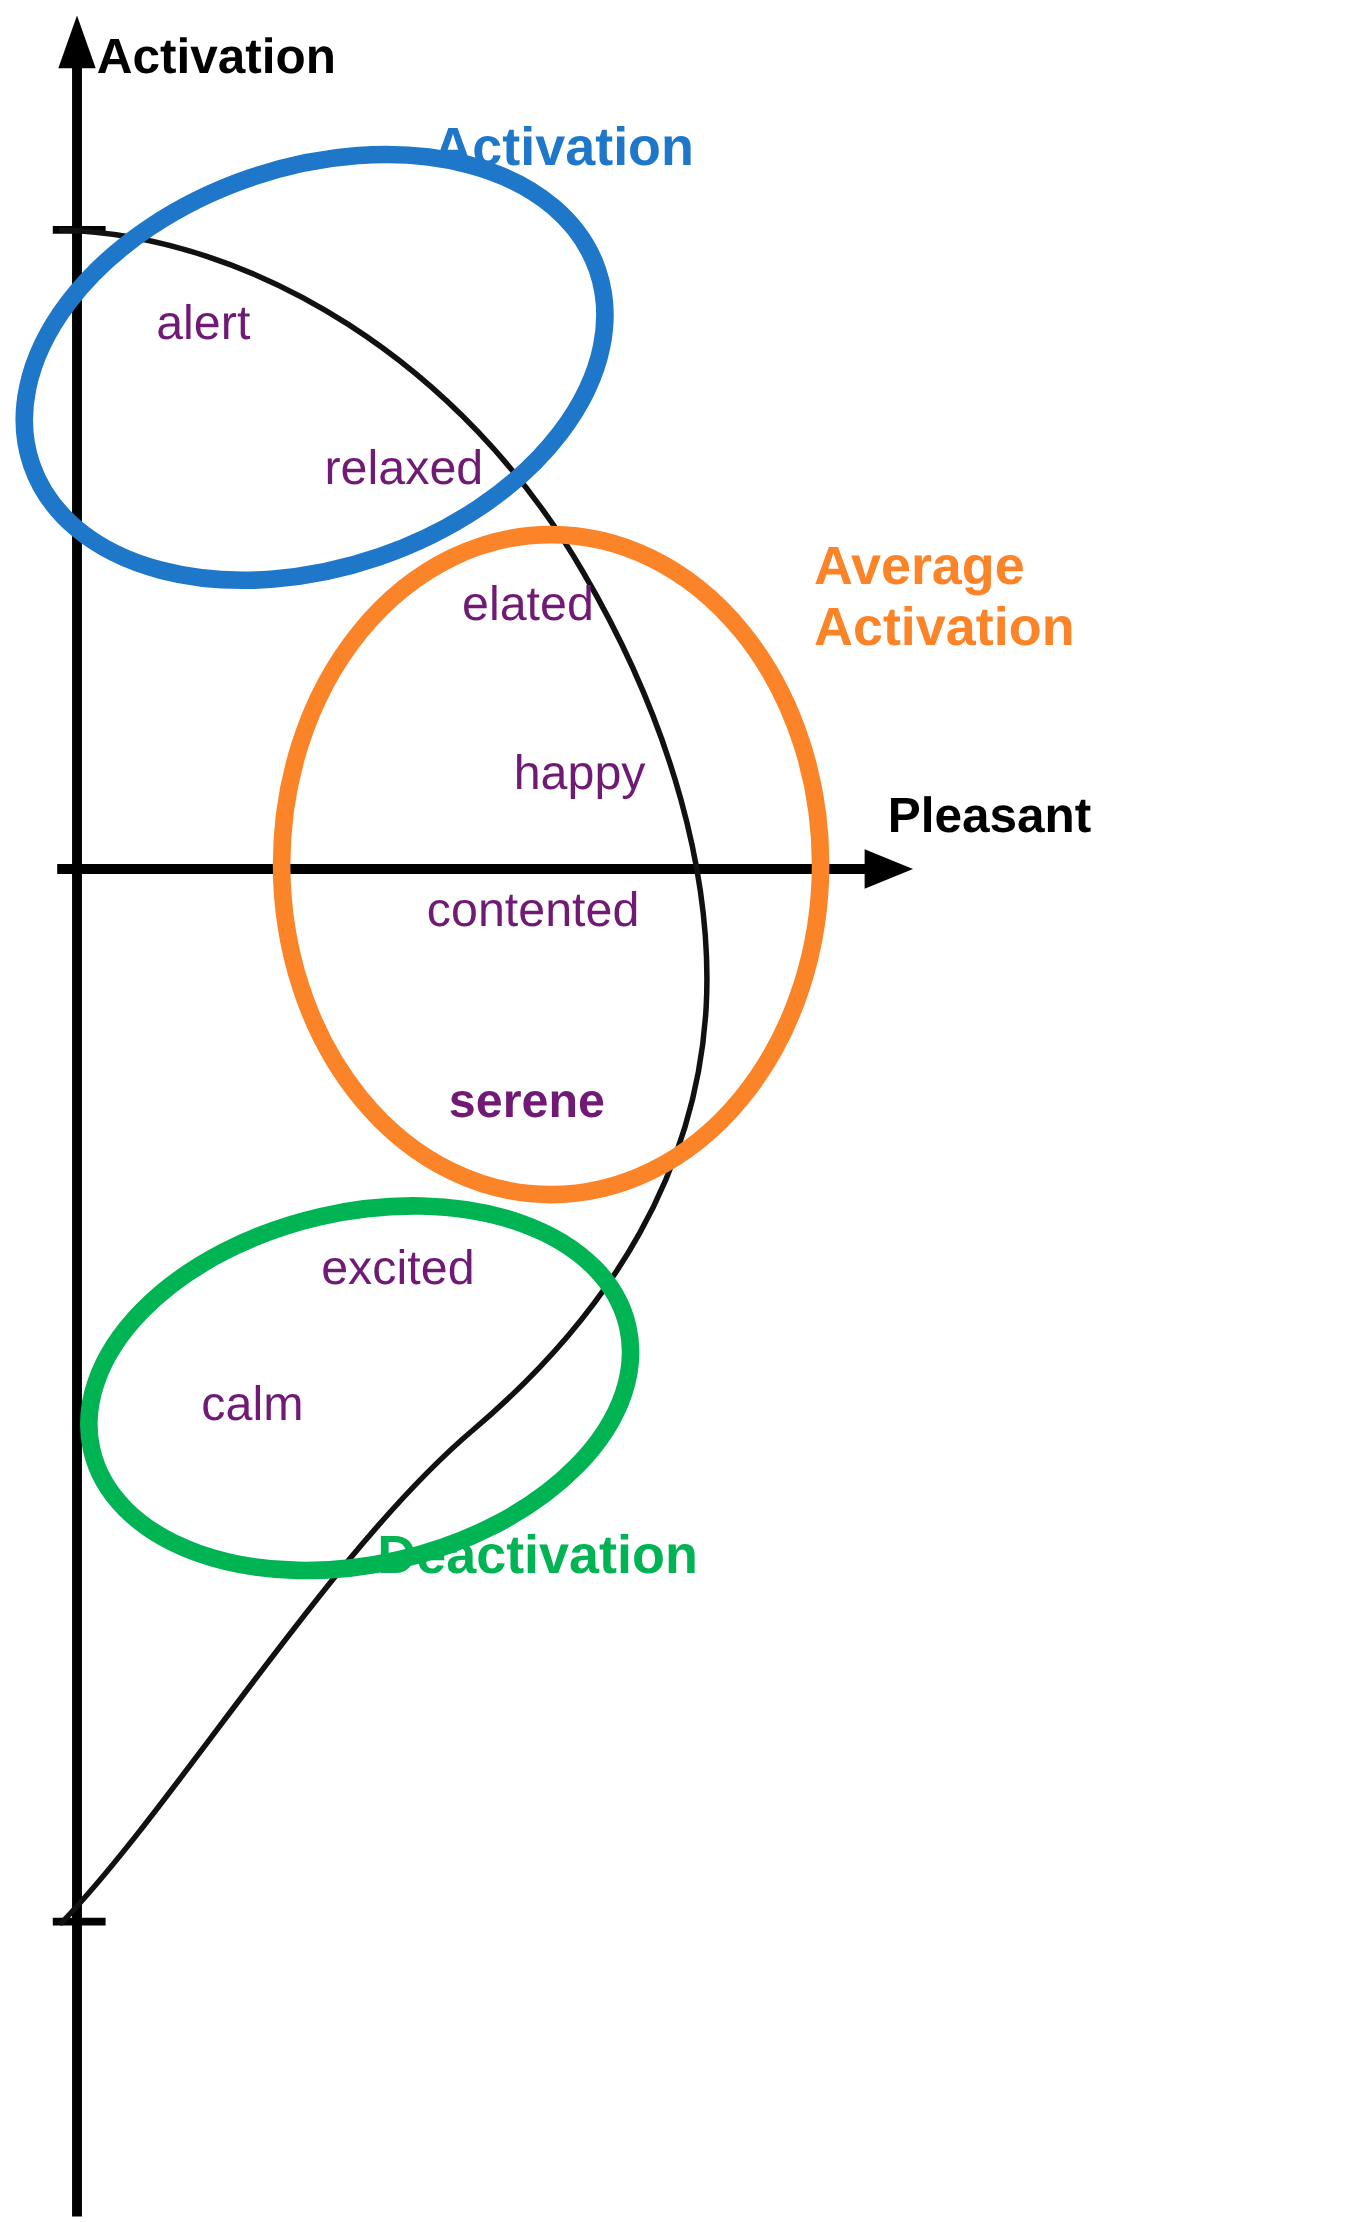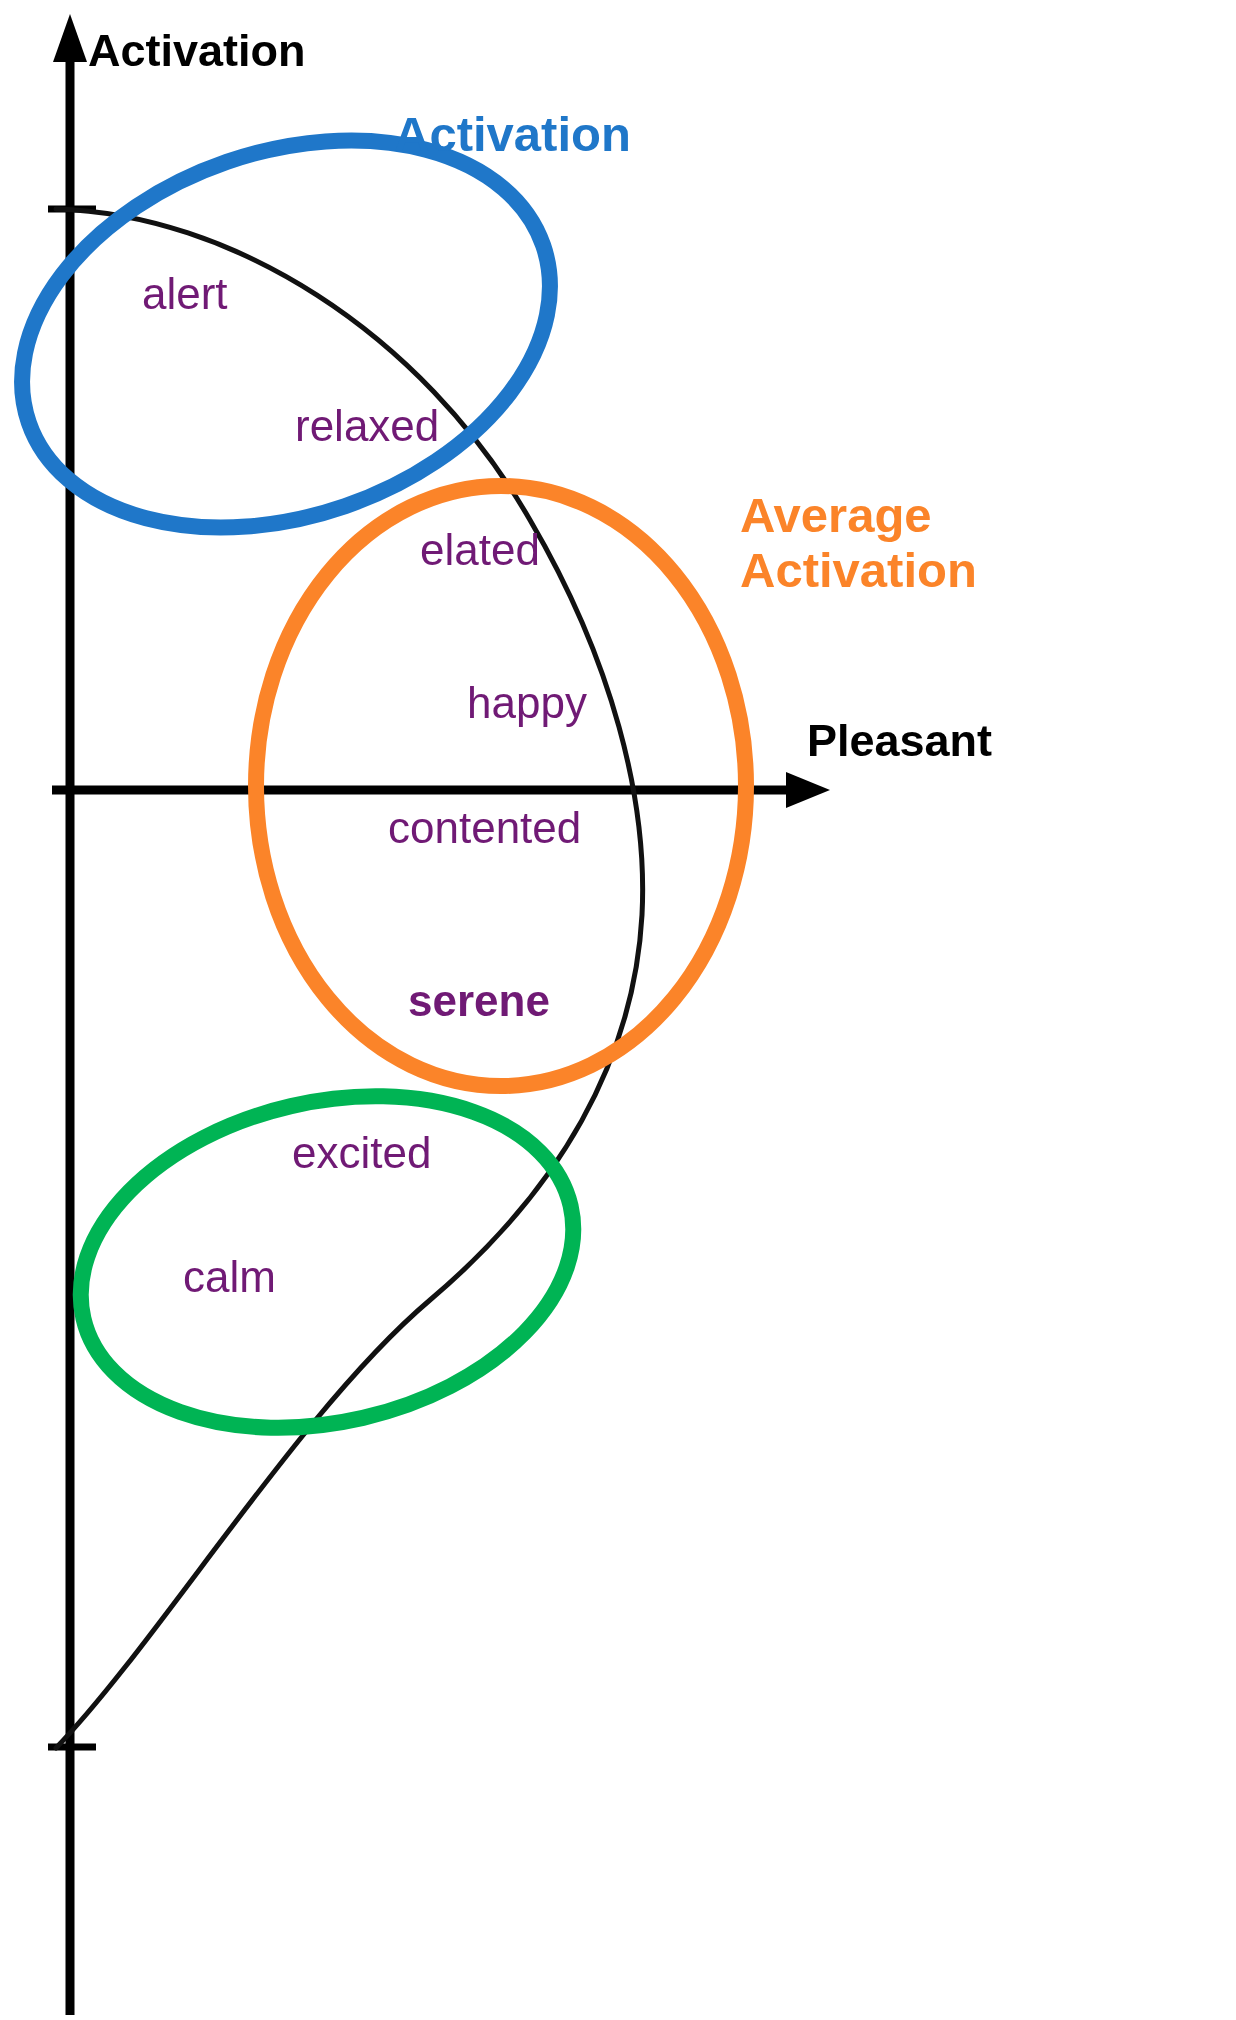--- a/index.html
+++ b/index.html
@@ -95,20 +95,21 @@
 
   <div class="lbl axis-label" style="left:88px; top:28px;">Activation</div>
 
   <div class="lbl axis-label" style="left:770px; top:718px;margin-left:37px;">Pleasant</div>
 
   <div class="lbl group-label" style="left:394px; top:110px; color:#1F77C9;">Activation</div>
 
   <div class="lbl group-label two-line" style="left:712px; top:488px; color:#FB8429;margin-left:28px;">Average
 Activation</div>
 
+  <div class="lbl group-label" style="left:343px; top:1390px; color:#00B454;">Deactivation</div>
 
   <div class="lbl mood" style="left:142px; top:272px;">alert</div>
 
   <div class="lbl mood" style="left:295px; top:404px;">relaxed</div>
 
   <div class="lbl mood" style="left:420px; top:528px;">elated</div>
 
   <div class="lbl mood" style="left:467px; top:681px;">happy</div>
 
   <div class="lbl mood" style="left:388px; top:806px;">contented</div>

